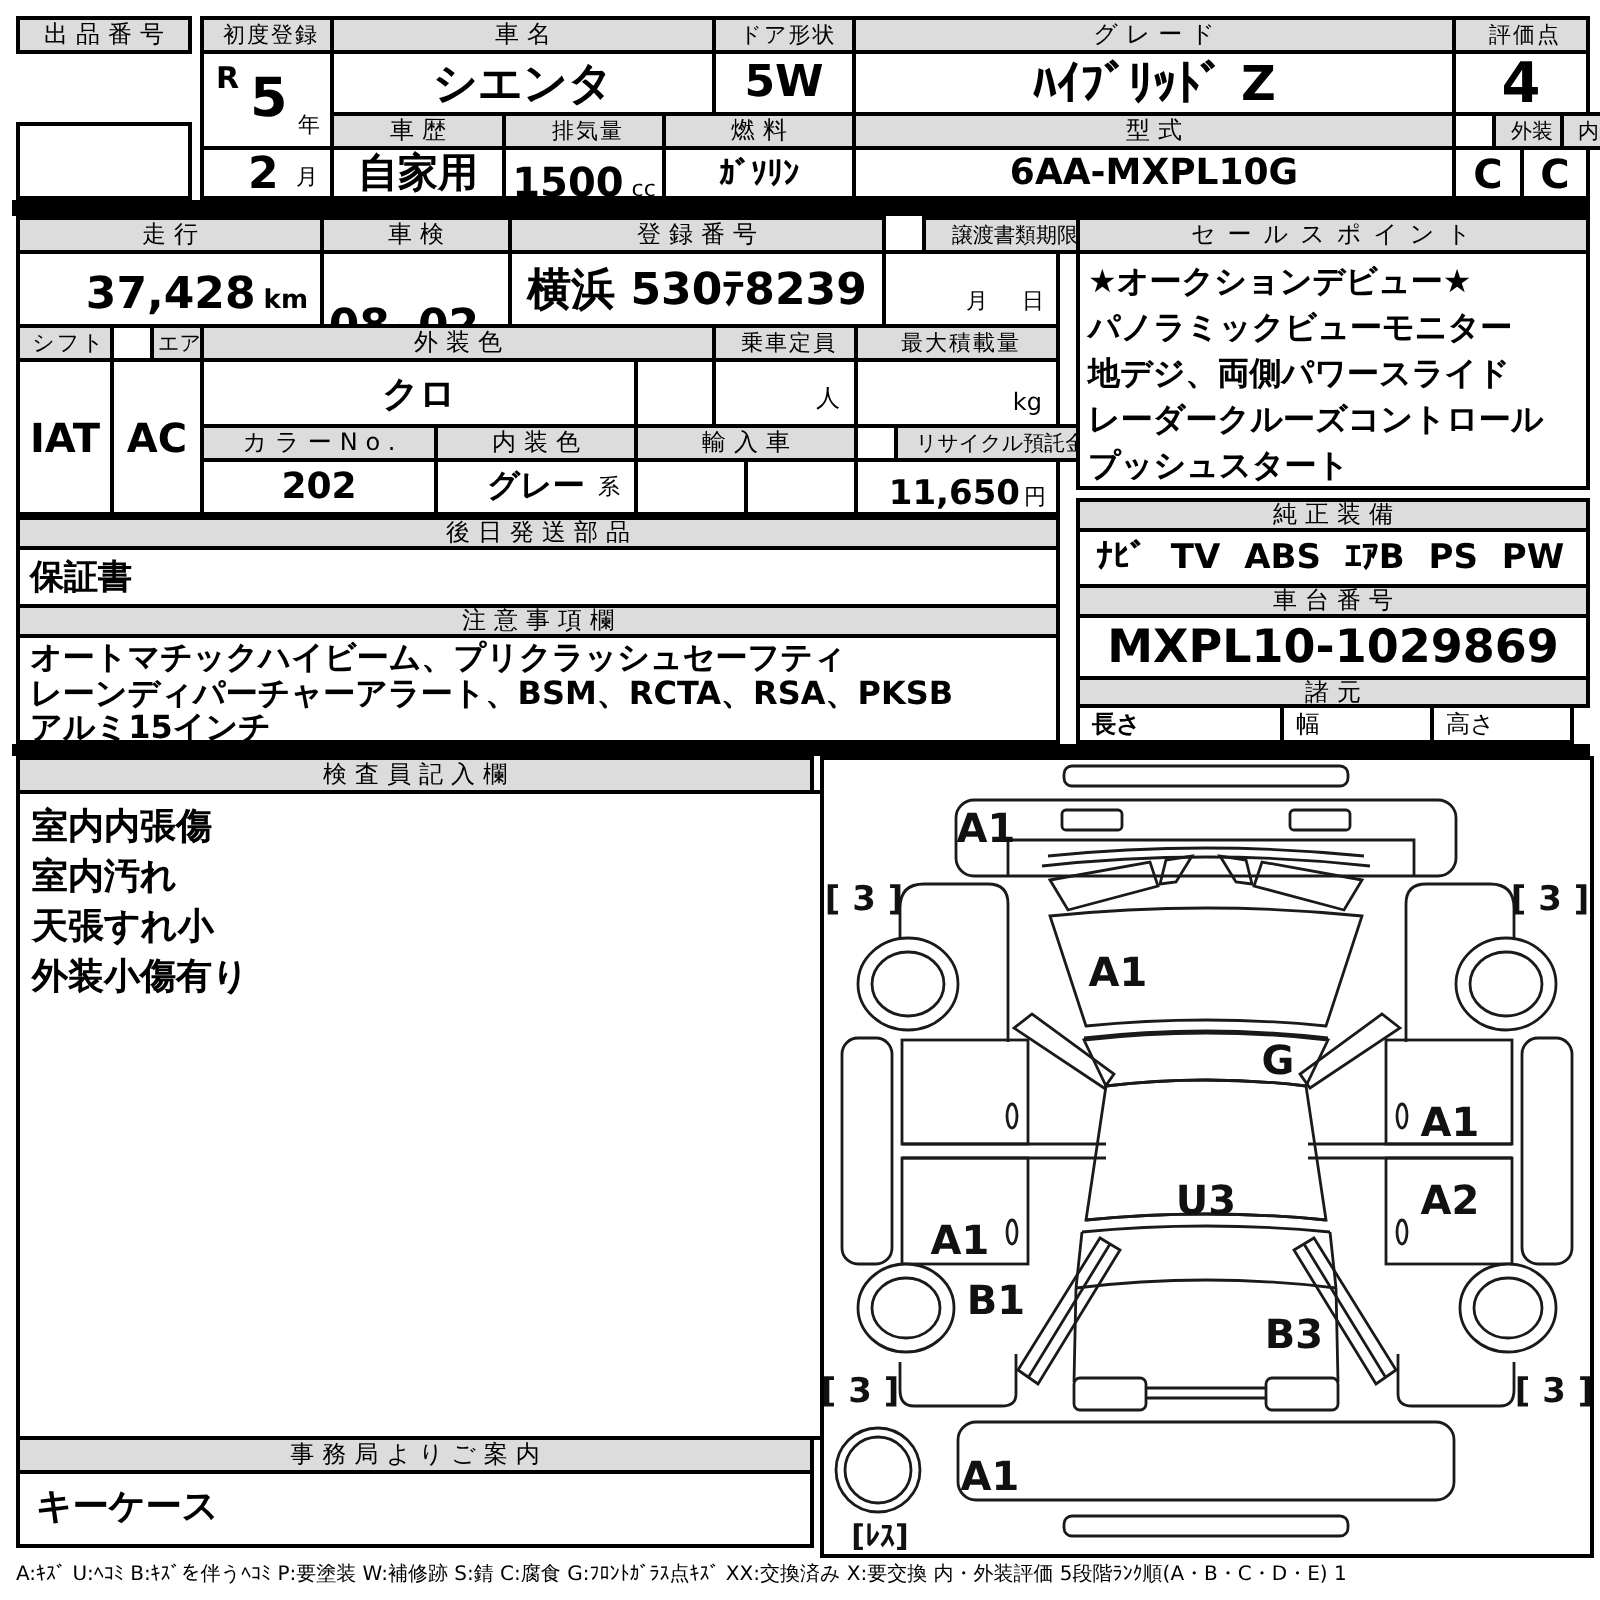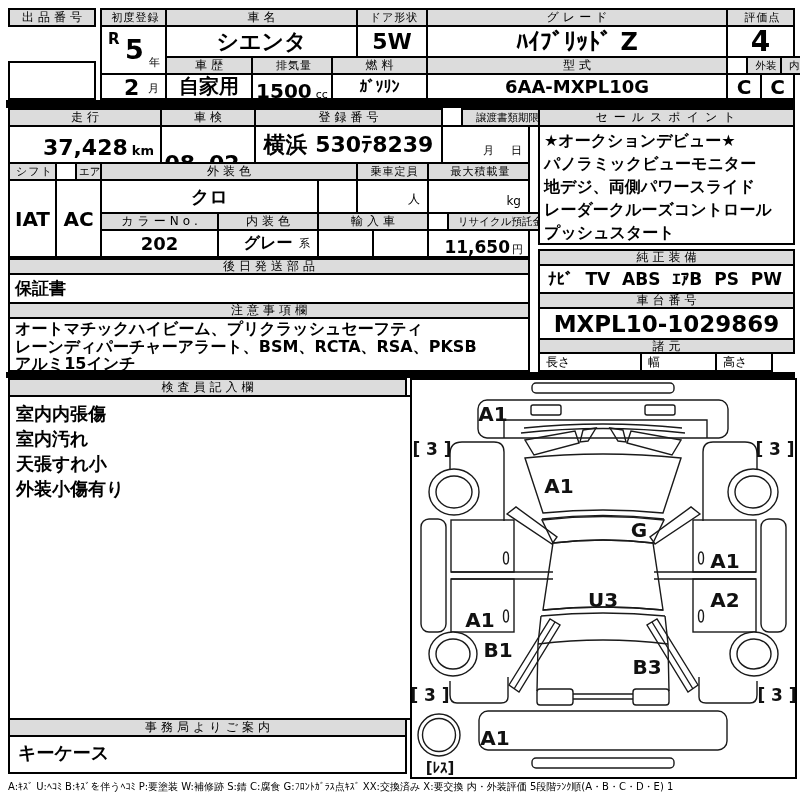--- a/index.html
+++ b/index.html
@@ -139,23 +139,23 @@
   <div class="cell hdr" style="left:8px;top:302px;width:522px;height:17px">注意事項欄</div>
   <div class="lines" style="left:8px;top:317px;width:522px;height:55px;font-size:16px;line-height:17.5px;padding:1px 5px">
     <div>オートマチックハイビーム、プリクラッシュセーフティ</div>
     <div>レーンディパーチャーアラート、BSM、RCTA、RSA、PKSB</div>
     <div>アルミ15インチ</div>
   </div>
 
   <div class="cell hdr" style="left:538px;top:292px;width:257px;height:17px">車台番号</div>
   <div class="cell val" style="left:538px;top:307px;width:257px;height:33px;font-size:23px">MXPL10-1029869</div>
   <div class="cell hdr" style="left:538px;top:338px;width:257px;height:16px">諸元</div>
-  <div class="cell val left" style="left:538px;top:352px;width:104px;height:20px;font-size:12px;font-weight:normal;padding-left:6px">長さ</div>
+  <div class="cell val left" style="left:538px;top:352px;width:104px;height:20px;font-size:12px;font-weight:bold;padding-left:6px">長さ</div>
   <div class="cell val left" style="left:640px;top:352px;width:77px;height:20px;font-size:12px;font-weight:normal;padding-left:6px">幅</div>
-  <div class="cell val left" style="left:715px;top:352px;width:58px;height:20px;font-size:12px;font-weight:normal;padding-left:6px">高さ</div>
+  <div class="cell val left" style="left:715px;top:352px;width:72px;height:20px;font-size:12px;font-weight:normal;padding-left:6px">高さ</div>
 
   <div class="band" style="left:6px;top:372px;width:789px;height:6px"></div>
 
   <div class="cell hdr" style="left:8px;top:378px;width:399px;height:19px">検査員記入欄</div>
   <div class="lines" style="left:8px;top:395px;width:472px;height:325px;font-size:18px;line-height:25px;padding:4px 6px">
     <div>室内内張傷</div>
     <div>室内汚れ</div>
     <div>天張すれ小</div>
     <div>外装小傷有り</div>
   </div>

